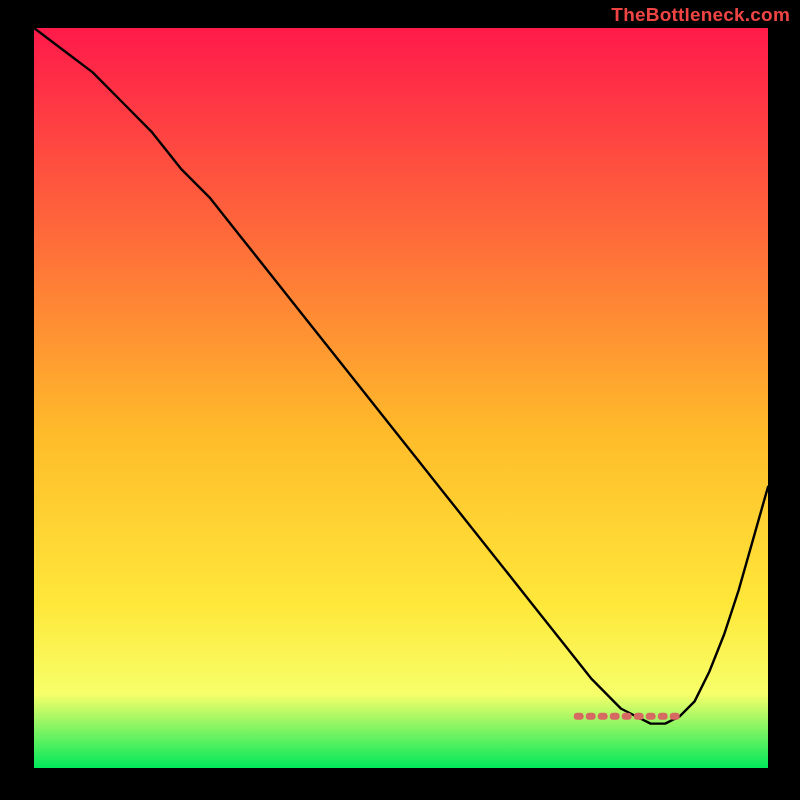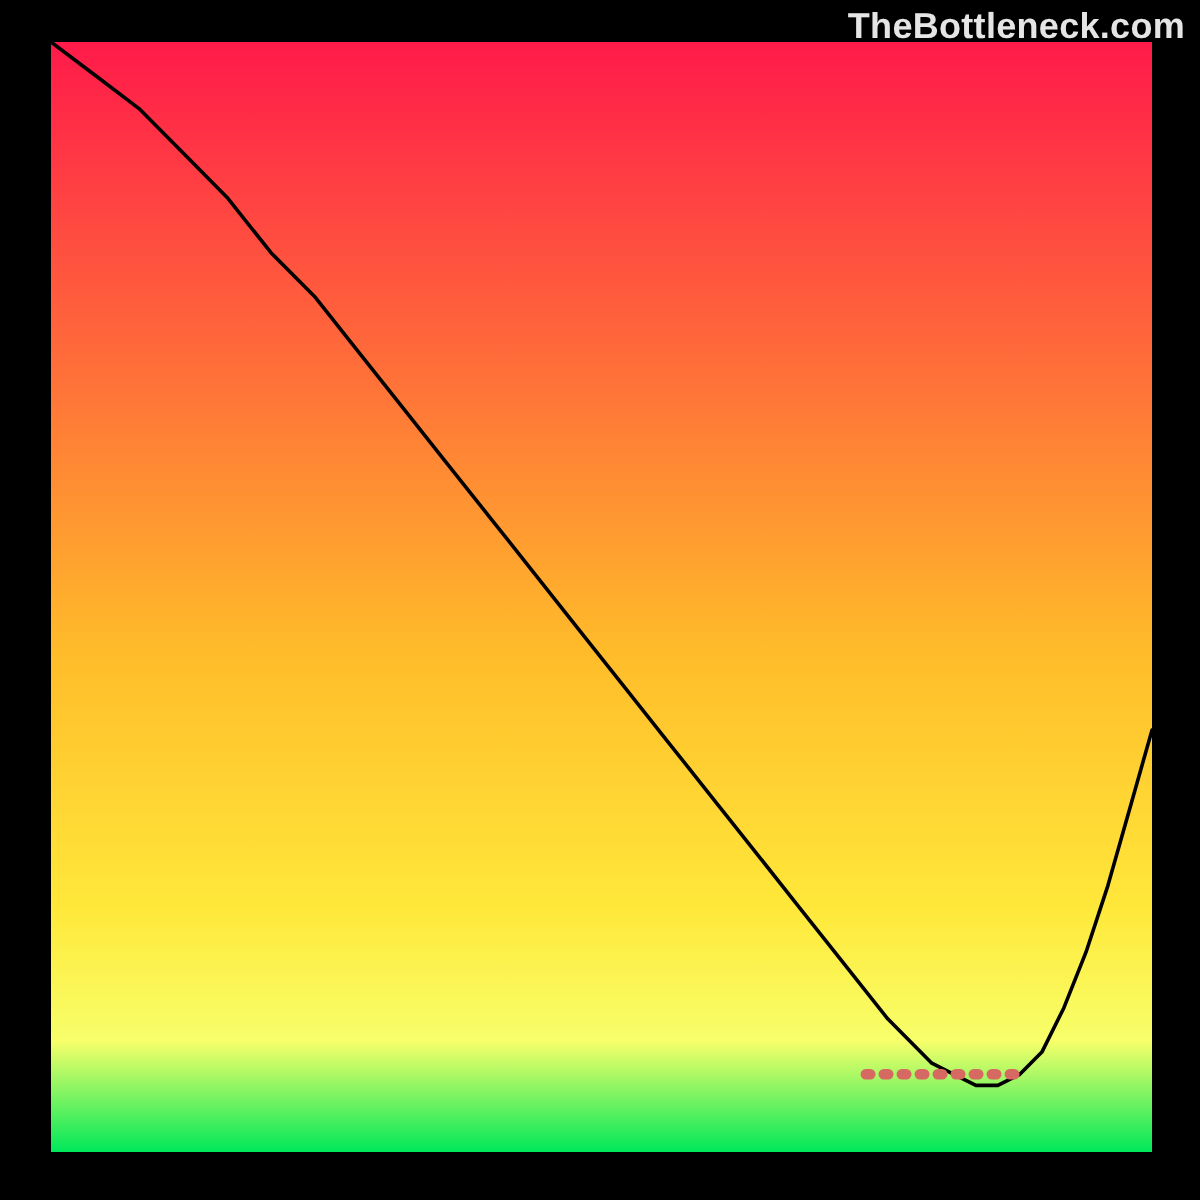--- a/index.html
+++ b/index.html
@@ -14,22 +14,22 @@
   .frame {
     position: relative;
     width: 800px;
     height: 800px;
     background: #000;
   }
   .watermark {
     position: absolute;
     top: 4px;
     right: 10px;
-    color: #e5e5e5;
-    font-size: 24px;
+    color: #ef4444;
+    font-size: 19px;
     font-weight: bold;
     letter-spacing: 0.2px;
     z-index: 20;
   }
   .plot-area {
     position: absolute;
     left: 34px;
     top: 28px;
     width: 734px;
     height: 740px;

